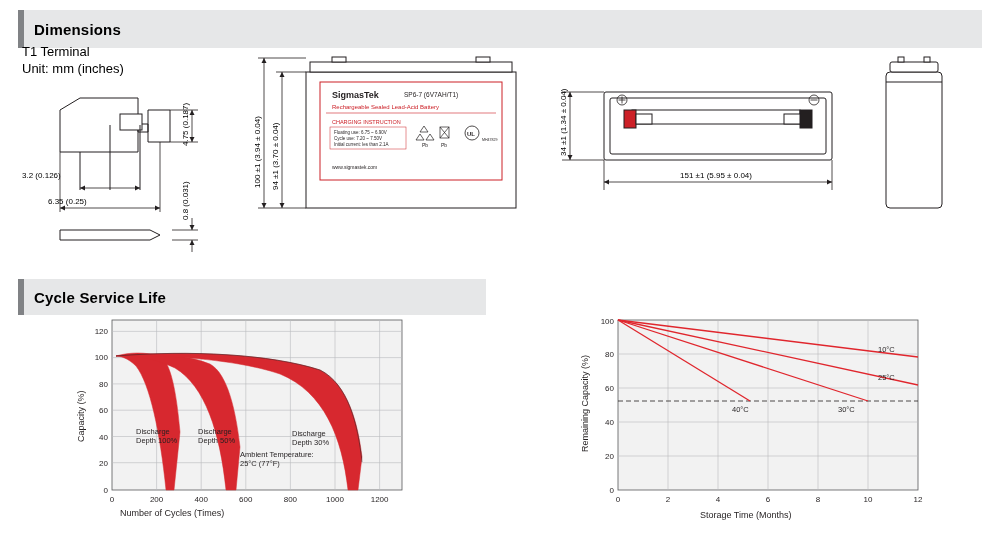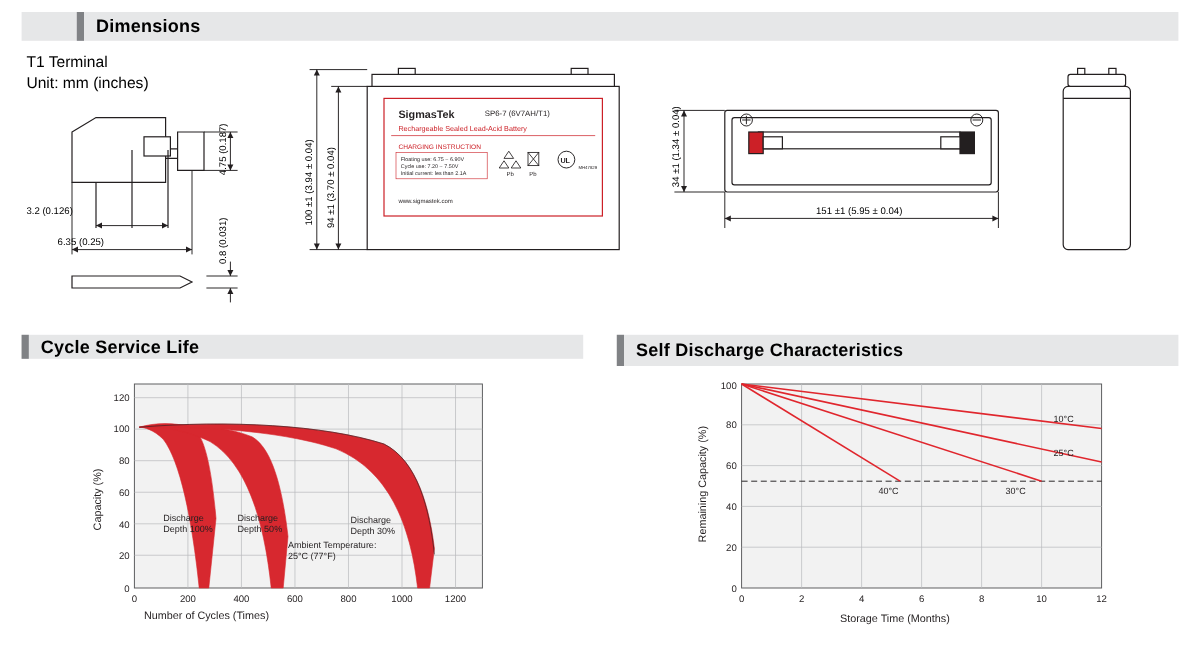--- a/index.html
+++ b/index.html
@@ -25,22 +25,22 @@
     background: #808285;
     flex: 0 0 6px;
   }
   .sec-bar .title {
     font-size: 15px;
     font-weight: bold;
     padding-left: 10px;
     letter-spacing: 0.2px;
   }
 
-  #dim-bar  { left: 18px;  top: 10px;  width: 964px; height: 24px; padding-left: 46px; }
-  #cyc-bar  { left: 18px;  top: 279px; width: 468px; height: 20px; text-align: center; }
+  #dim-bar  { left: 18px;  top: 10px;  width: 964px; height: 38px; }
+  #cyc-bar  { left: 18px;  top: 279px; width: 468px; height: 36px; text-align: center; }
   #self-bar { left: 514px; top: 279px; width: 468px; height: 26px; }
 
   
   #t1-label  { position: absolute; left: 22px; top: 44px; font-size: 13px; font-weight: normal; }
   #unit-label{ position: absolute; left: 22px; top: 61px; font-size: 13px; }
 
   
   .draw { position: absolute; }
 
   
@@ -291,24 +291,20 @@
     <text class="chartnote" x="128" y="122" font-family="Liberation Sans, sans-serif">Discharge</text>
     <text class="chartnote" x="128" y="131" font-family="Liberation Sans, sans-serif">Depth 50%</text>
 
     <text class="chartnote" x="222" y="124" font-family="Liberation Sans, sans-serif">Discharge</text>
     <text class="chartnote" x="222" y="133" font-family="Liberation Sans, sans-serif">Depth 30%</text>
 
     <text class="chartnote" x="170" y="145" font-family="Liberation Sans, sans-serif">Ambient Temperature:</text>
     <text class="chartnote" x="170" y="154" font-family="Liberation Sans, sans-serif">25°C (77°F)</text>
   </svg>
 
-  <div class="sec-bar" id="self-bar">
-    <div class="accent"></div>
-    <div class="title">Self Discharge Characteristics</div>
-  </div>
 
   <svg class="draw" style="left:560px; top:312px;" width="400" height="235" viewBox="0 0 400 235">
 
     <rect x="58" y="8" width="300" height="170" fill="#f2f2f2" stroke="#58595b" stroke-width="0.8"></rect>
     <g stroke="#b9bbbd" stroke-width="0.6">
       <line x1="108" y1="8" x2="108" y2="178"></line>
       <line x1="158" y1="8" x2="158" y2="178"></line>
       <line x1="208" y1="8" x2="208" y2="178"></line>
       <line x1="258" y1="8" x2="258" y2="178"></line>
       <line x1="308" y1="8" x2="308" y2="178"></line>

